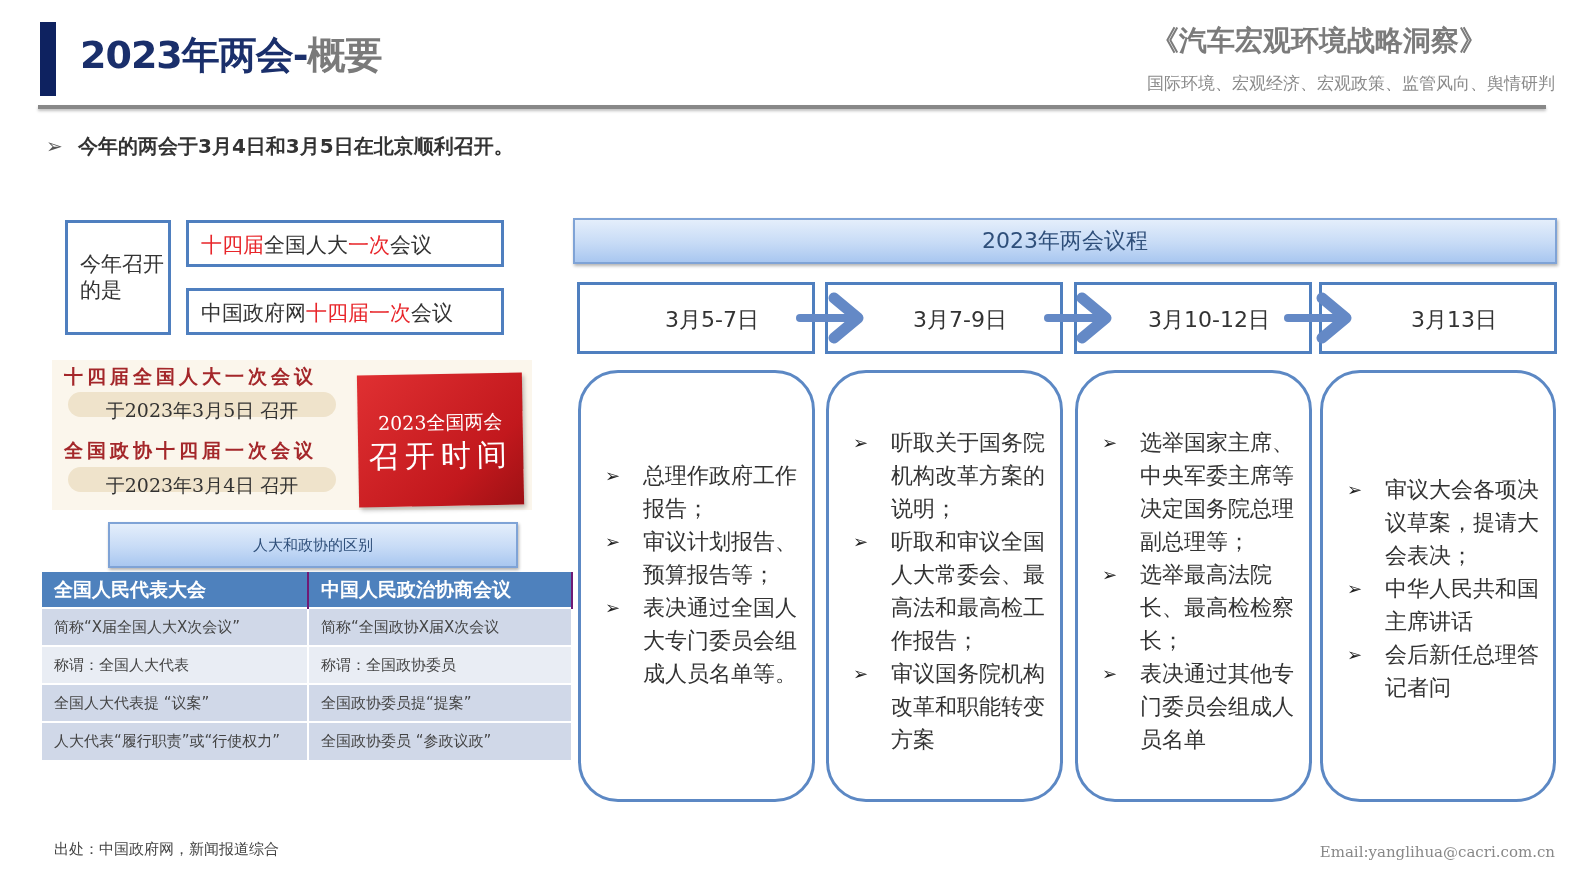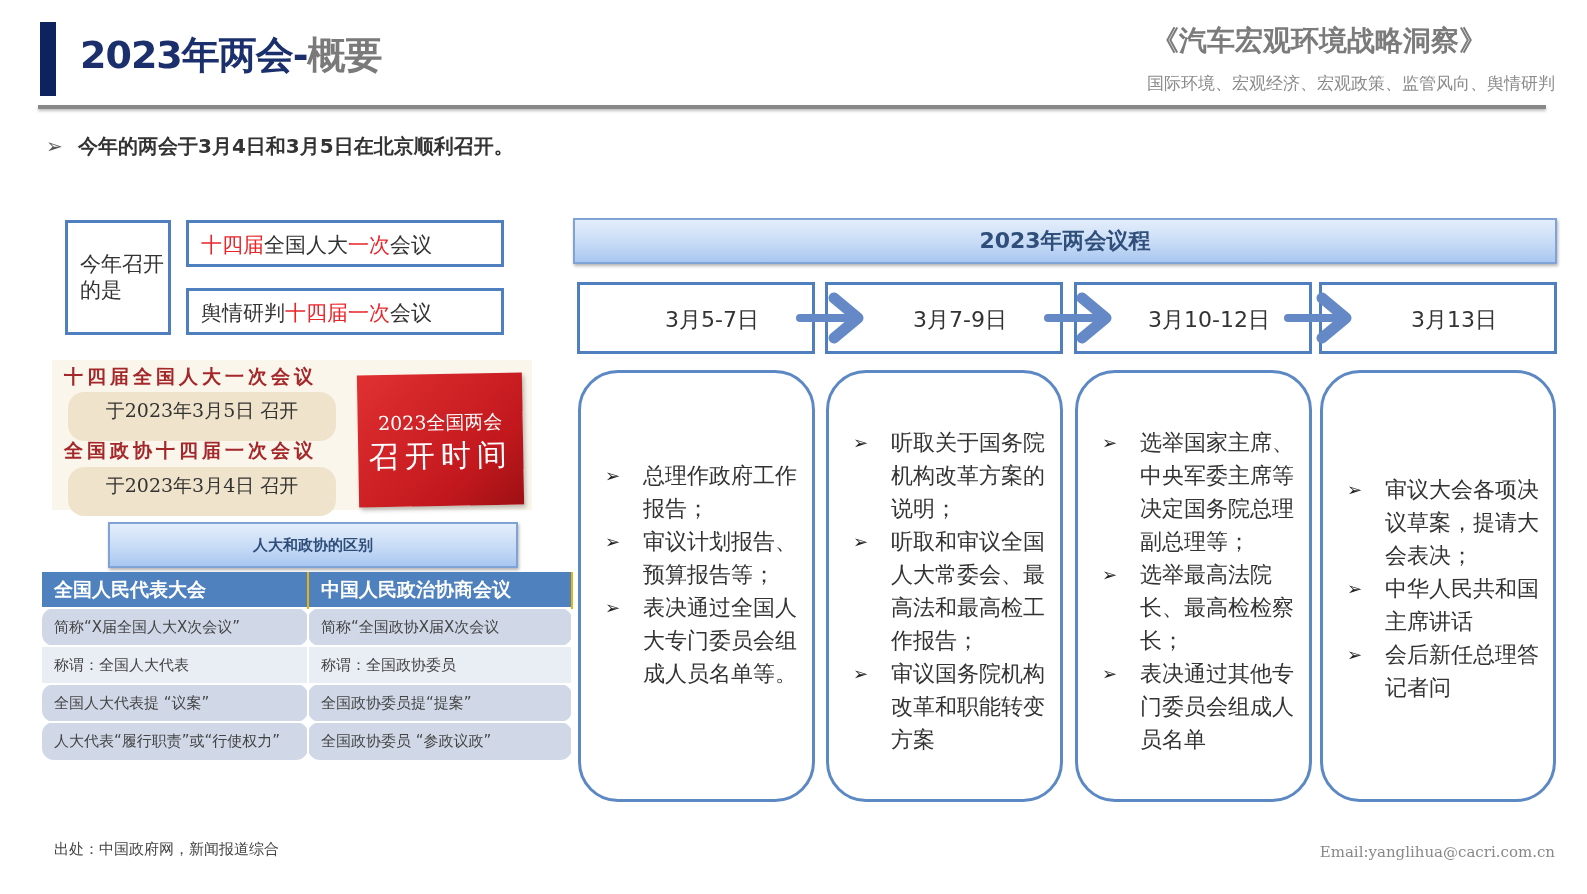--- a/index.html
+++ b/index.html
@@ -16,33 +16,33 @@
   .intro { position: absolute; left: 46px; top: 133px; font-size: 20px; font-weight: bold; color: #333; }
   .intro .arrow { display: inline-block; width: 32px; color: #555; font-weight: normal; }
 
   .box { position: absolute; border: 3px solid #4f7fbf; background: #fff; }
   .left-label { left: 65px; top: 220px; width: 106px; height: 115px; padding: 30px 0 0 12px; font-size: 21px; line-height: 26px; color: #333; font-family: Liberation Mono, monospace; }
   .meeting-box { left: 186px; width: 318px; height: 47px; padding: 8px 0 0 12px; font-size: 21px; color: #333; }
   .meeting-box .red { color: #e8252a; }
 
   .poster { position: absolute; left: 52px; top: 360px; width: 480px; height: 150px; background: #fbf6ec; }
   .poster .line { position: absolute; left: 12px; font-family: "DejaVu Serif", serif; font-weight: bold; color: #a4272a; font-size: 19px; letter-spacing: 4px; }
-  .poster .pill { position: absolute; left: 16px; width: 268px; height: 49px; border-radius: 16px; background: #efe3cb; font-family: "DejaVu Serif", serif; font-size: 19px; color: #333; text-align: center; line-height: 36px; }
+  .poster .pill { position: absolute; left: 16px; width: 268px; height: 25px; border-radius: 16px; background: #efe3cb; font-family: "DejaVu Serif", serif; font-size: 19px; color: #333; text-align: center; line-height: 36px; }
   .poster .tag { position: absolute; left: 306px; top: 14px; width: 165px; height: 132px; background: linear-gradient(135deg, #e03032, #c2181d 70%, #9d1114); color: #fff; text-align: center; transform: rotate(-1deg); box-shadow: 2px 3px 4px rgba(0,0,0,0.25); }
   .poster .tag .t1 { margin-top: 36px; font-size: 19px; font-family: "DejaVu Serif", serif; }
   .poster .tag .t2 { font-size: 30px; letter-spacing: 6px; font-family: "DejaVu Serif", serif; }
 
-  .grad-header { position: absolute; background: linear-gradient(180deg, #e4eefb 0%, #c7dbf6 55%, #a9c7f0 100%); border: 2px solid #7fa3d6; box-shadow: 1px 2px 3px rgba(0,0,0,0.3); color: #2f4f7a; font-weight: bold; text-align: center; }
+  .grad-header { position: absolute; background: linear-gradient(180deg, #e4eefb 0%, #c7dbf6 55%, #a9c7f0 100%); border: 2px solid #7fa3d6; box-shadow: 1px 2px 3px rgba(0,0,0,0.3); color: #2f4f7a; font-weight: normal; text-align: center; }
   .diff-header { left: 108px; top: 522px; width: 410px; height: 46px; font-size: 15px; line-height: 42px; }
   .agenda-header { left: 573px; top: 218px; width: 984px; height: 46px; font-size: 22px; line-height: 42px; }
 
   .diff-table { position: absolute; left: 42px; top: 572px; width: 531px; border-collapse: collapse; }
-  .diff-table th { background: #4e81bd; color: #fff; font-size: 19px; font-weight: bold; text-align: left; padding: 0 12px; height: 36px; border-right: 2px solid #eab308; }
+  .diff-table th { background: #4e81bd; color: #fff; font-size: 19px; font-weight: bold; text-align: left; padding: 0 12px; height: 36px; border-right: 2px solid #701a75; }
   .diff-table td { font-size: 15px; color: #444; padding: 0 12px; height: 38px; border-right: 2px solid #fff; border-top: 2px solid #fff; }
-  .diff-table tr.odd td { background: #d0d8e8; border-radius: 12px; }
+  .diff-table tr.odd td { background: #d0d8e8; }
   .diff-table tr.even td { background: #e9edf4; }
 
   .date-box { top: 282px; width: 238px; height: 72px; font-size: 22px; text-align: center; line-height: 70px; color: #333; padding-left: 32px; }
   .flow-arrow { position: absolute; top: 292px; width: 72px; height: 52px; }
 
   .card { position: absolute; top: 370px; width: 237px; height: 432px; border: 3px solid #5c88c4; border-radius: 40px; background: #fff; }
   .card ul { list-style: none; position: absolute; left: 24px; right: 10px; }
   .card li { position: relative; padding-left: 38px; font-size: 22px; line-height: 33px; color: #333; }
   .card li .b { position: absolute; left: 0; top: 0; font-size: 18px; color: #222; }
 
@@ -60,21 +60,21 @@
 
 <div class="intro">
   <span class="arrow">➢</span><span>今年的两会于3月4日和3月5日在北京顺利召开。</span>
 </div>
 
 <div class="box left-label"><span>今年召开的是</span></div>
 <div class="box meeting-box" style="top:220px;">
   <span class="red">十四届</span><span>全国人大</span><span class="red">一次</span><span>会议</span>
 </div>
 <div class="box meeting-box" style="top:288px;">
-  <span>舆情研判</span><span class="red">十四届一次</span><span>会议</span>
+  <span>中国政府网</span><span class="red">十四届一次</span><span>会议</span>
 </div>
 
 <div class="poster">
   <div class="line" style="top:4px;">十四届全国人大一次会议</div>
   <div class="pill" style="top:32px;">于2023年3月5日 召开</div>
   <div class="line" style="top:78px;">全国政协十四届一次会议</div>
   <div class="pill" style="top:107px;">于2023年3月4日 召开</div>
   <div class="tag">
     <div class="t1">2023全国两会</div>
     <div class="t2">召开时间</div>

